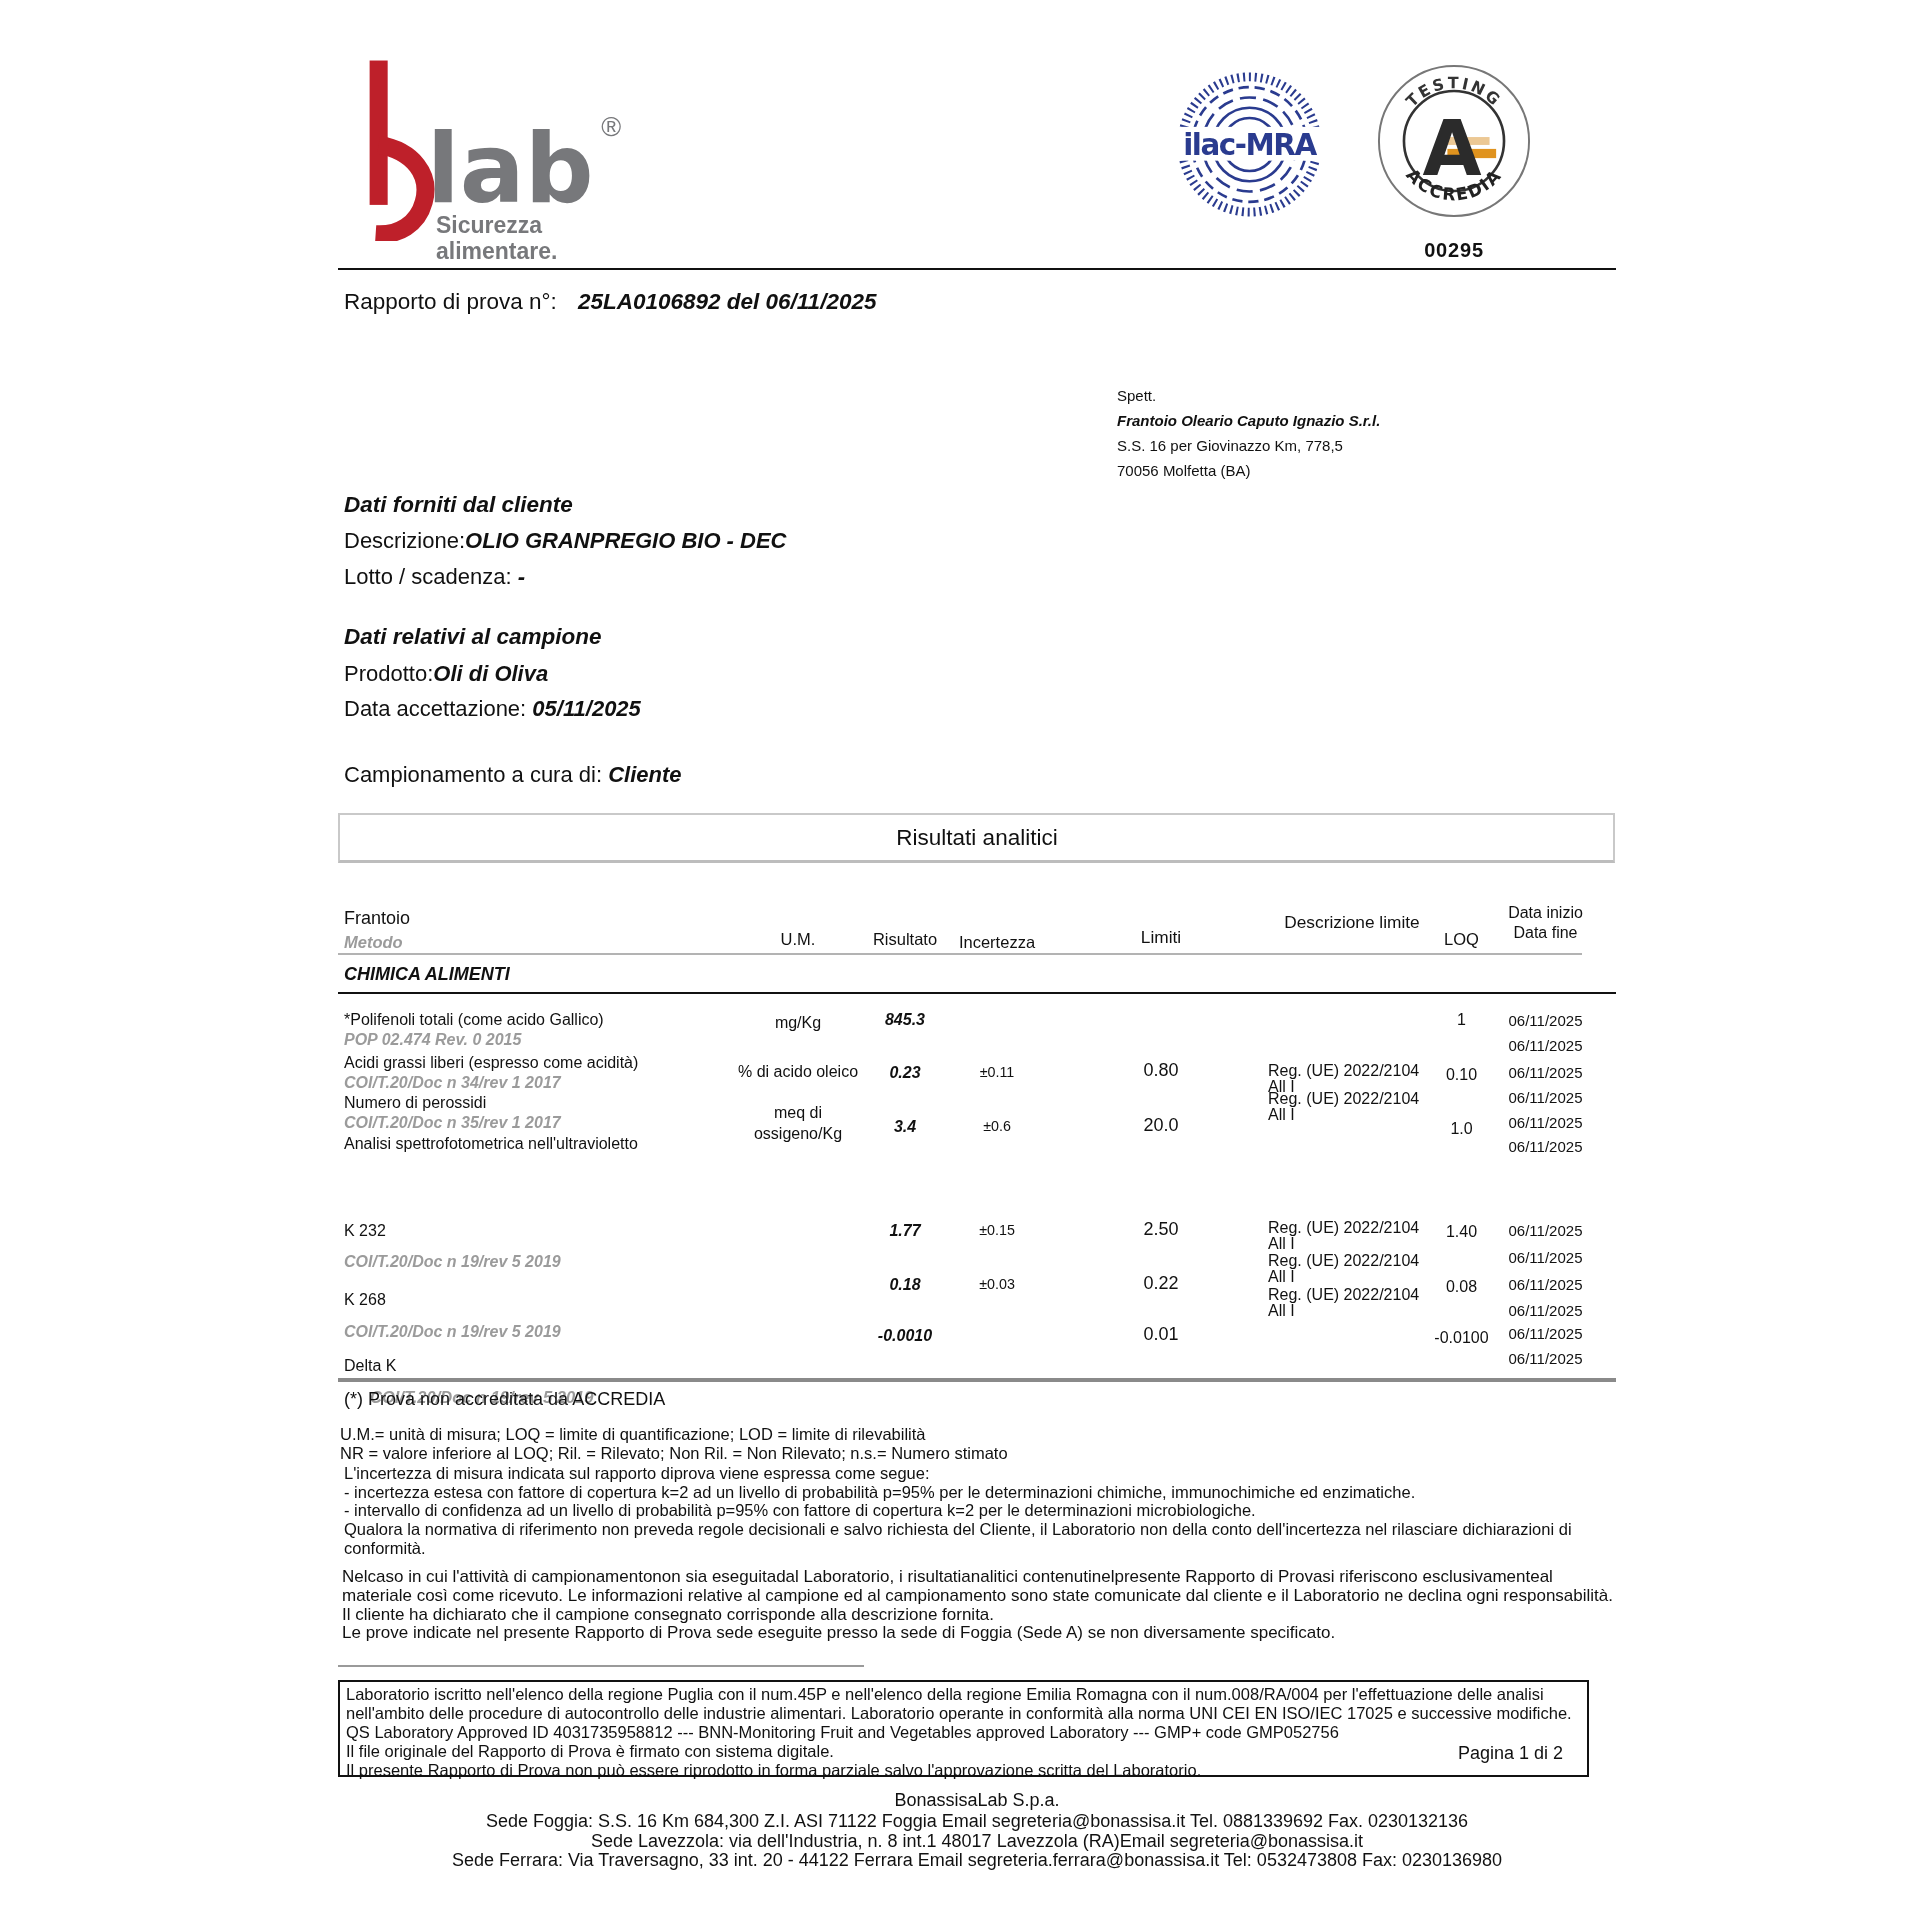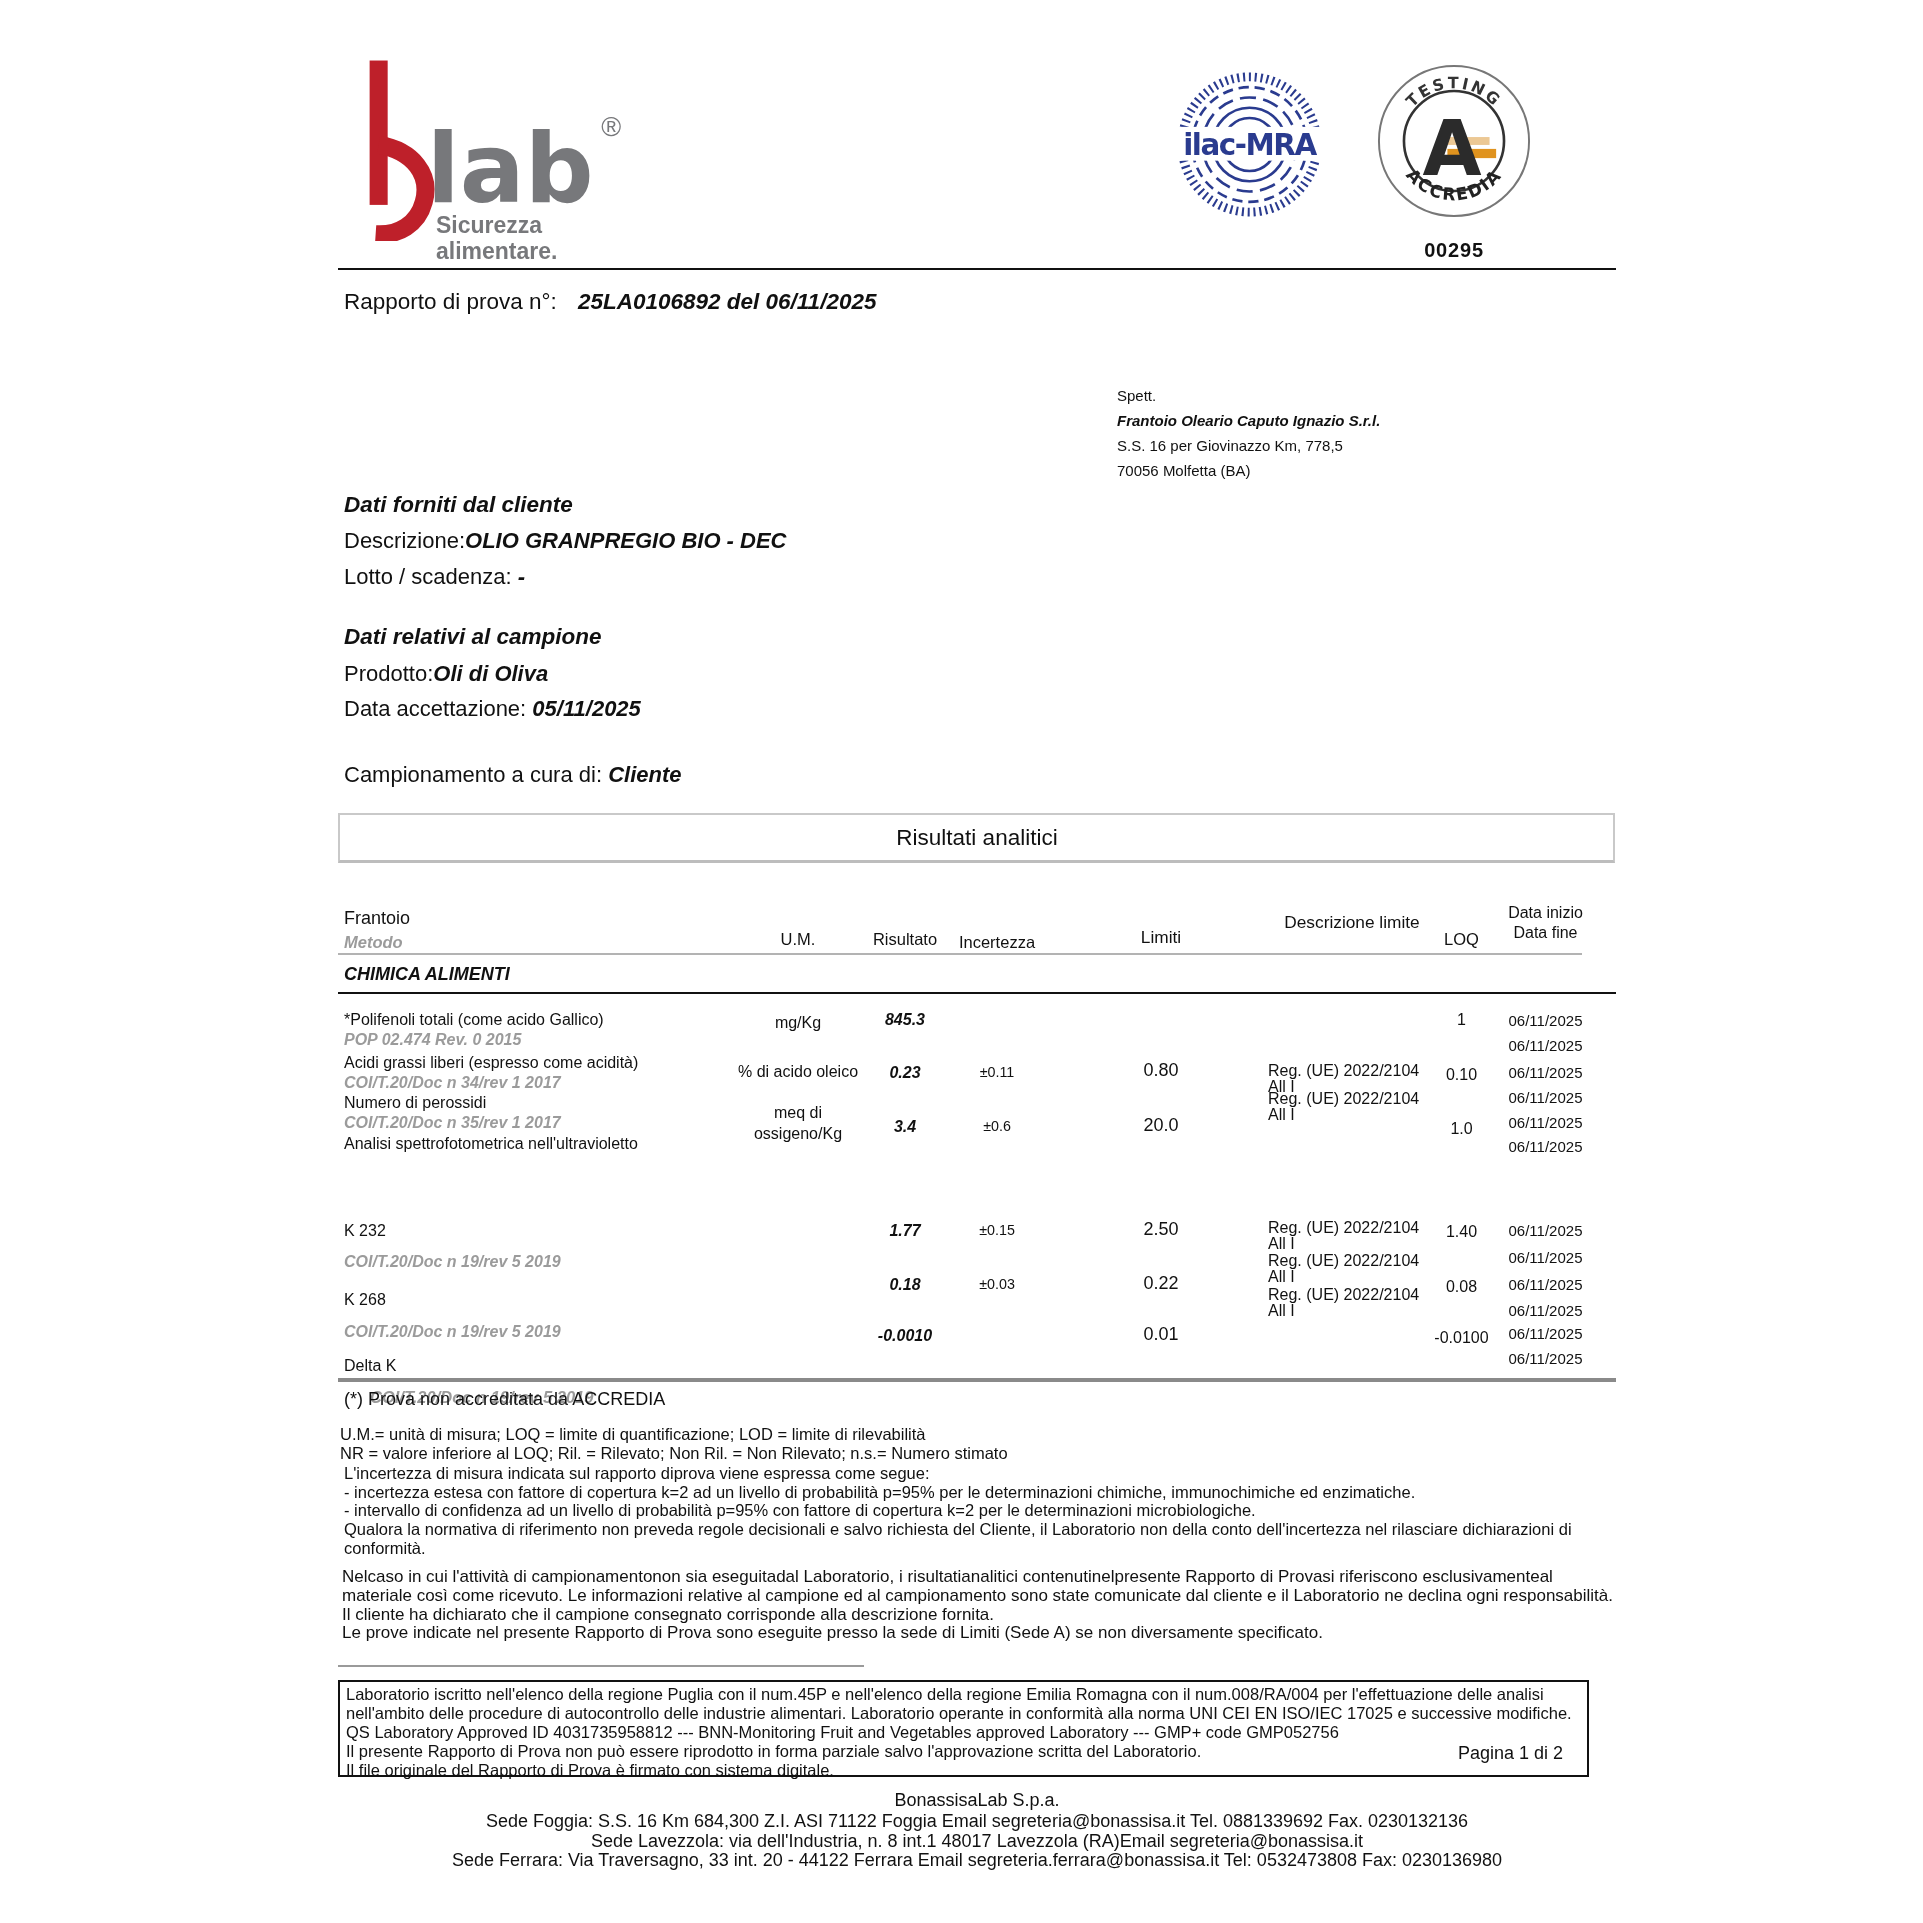--- a/index.html
+++ b/index.html
@@ -216,29 +216,29 @@
   <span class="fn-black">(*) Prova non accreditata da ACCREDIA</span>
 
   <div class="legend" style="left:340px;top:1425px">U.M.= unità di misura; LOQ = limite di quantificazione; LOD = limite di rilevabilità</div>
   <div class="legend" style="left:340px;top:1444px">NR = valore inferiore al LOQ; Ril. = Rilevato; Non Ril. = Non Rilevato; n.s.= Numero stimato</div>
   <div class="legend" style="left:344px;top:1464px">L'incertezza di misura indicata sul rapporto diprova viene espressa come segue:</div>
   <div class="legend" style="left:344px;top:1483px">- incertezza estesa con fattore di copertura k=2 ad un livello di probabilità p=95% per le determinazioni chimiche, immunochimiche ed enzimatiche.</div>
   <div class="legend" style="left:344px;top:1501px">- intervallo di confidenza ad un livello di probabilità p=95% con fattore di copertura k=2 per le determinazioni microbiologiche.</div>
   <div class="legend" style="left:344px;top:1520px">Qualora la normativa di riferimento non preveda regole decisionali e salvo richiesta del Cliente, il Laboratorio non della conto dell'incertezza nel rilasciare dichiarazioni di conformità.</div>
 
   <div class="disc" style="top:1567px">Nelcaso in cui l'attività di campionamentonon sia eseguitadal Laboratorio, i risultatianalitici contenutinelpresente Rapporto di Provasi riferiscono esclusivamenteal materiale così come ricevuto. Le informazioni relative al campione ed al campionamento sono state comunicate dal cliente e il Laboratorio ne declina ogni responsabilità. Il cliente ha dichiarato che il campione consegnato corrisponde alla descrizione fornita.</div>
-  <div class="disc" style="top:1623px">Le prove indicate nel presente Rapporto di Prova sono eseguite presso la sede di Limiti (Sede A) se non diversamente specificato.</div>
+  <div class="disc" style="top:1623px">Le prove indicate nel presente Rapporto di Prova sede eseguite presso la sede di Foggia (Sede A) se non diversamente specificato.</div>
 
   <div class="sig-line"></div>
 
   <div class="acc-box">
     <span>Laboratorio iscritto nell'elenco della regione Puglia con il num.45P e nell'elenco della regione Emilia Romagna con il num.008/RA/004 per l'effettuazione delle analisi nell'ambito delle procedure di autocontrollo delle industrie alimentari. Laboratorio operante in conformità alla norma UNI CEI EN ISO/IEC 17025 e successive modifiche.</span>
     <div>QS Laboratory Approved ID 4031735958812 --- BNN-Monitoring Fruit and Vegetables approved Laboratory --- GMP+ code GMP052756</div>
+    <div>Il file originale del Rapporto di Prova è firmato con sistema digitale.</div>
     <div>Il presente Rapporto di Prova non può essere riprodotto in forma parziale salvo l'approvazione scritta del Laboratorio.</div>
-    <div>Il file originale del Rapporto di Prova è firmato con sistema digitale.</div>
   </div>
   <div class="pagina">Pagina 1 di 2</div>
 
   <div class="foot" style="top:1790px">BonassisaLab S.p.a.</div>
   <div class="foot" style="top:1811px">Sede Foggia: S.S. 16 Km 684,300 Z.I. ASI 71122 Foggia Email segreteria@bonassisa.it Tel. 0881339692 Fax. 0230132136</div>
   <div class="foot" style="top:1831px">Sede Lavezzola: via dell'Industria, n. 8 int.1 48017 Lavezzola (RA)Email segreteria@bonassisa.it</div>
   <div class="foot" style="top:1850px">Sede Ferrara: Via Traversagno, 33 int. 20 - 44122 Ferrara Email segreteria.ferrara@bonassisa.it Tel: 0532473808 Fax: 0230136980</div>
 
 </div>
 

